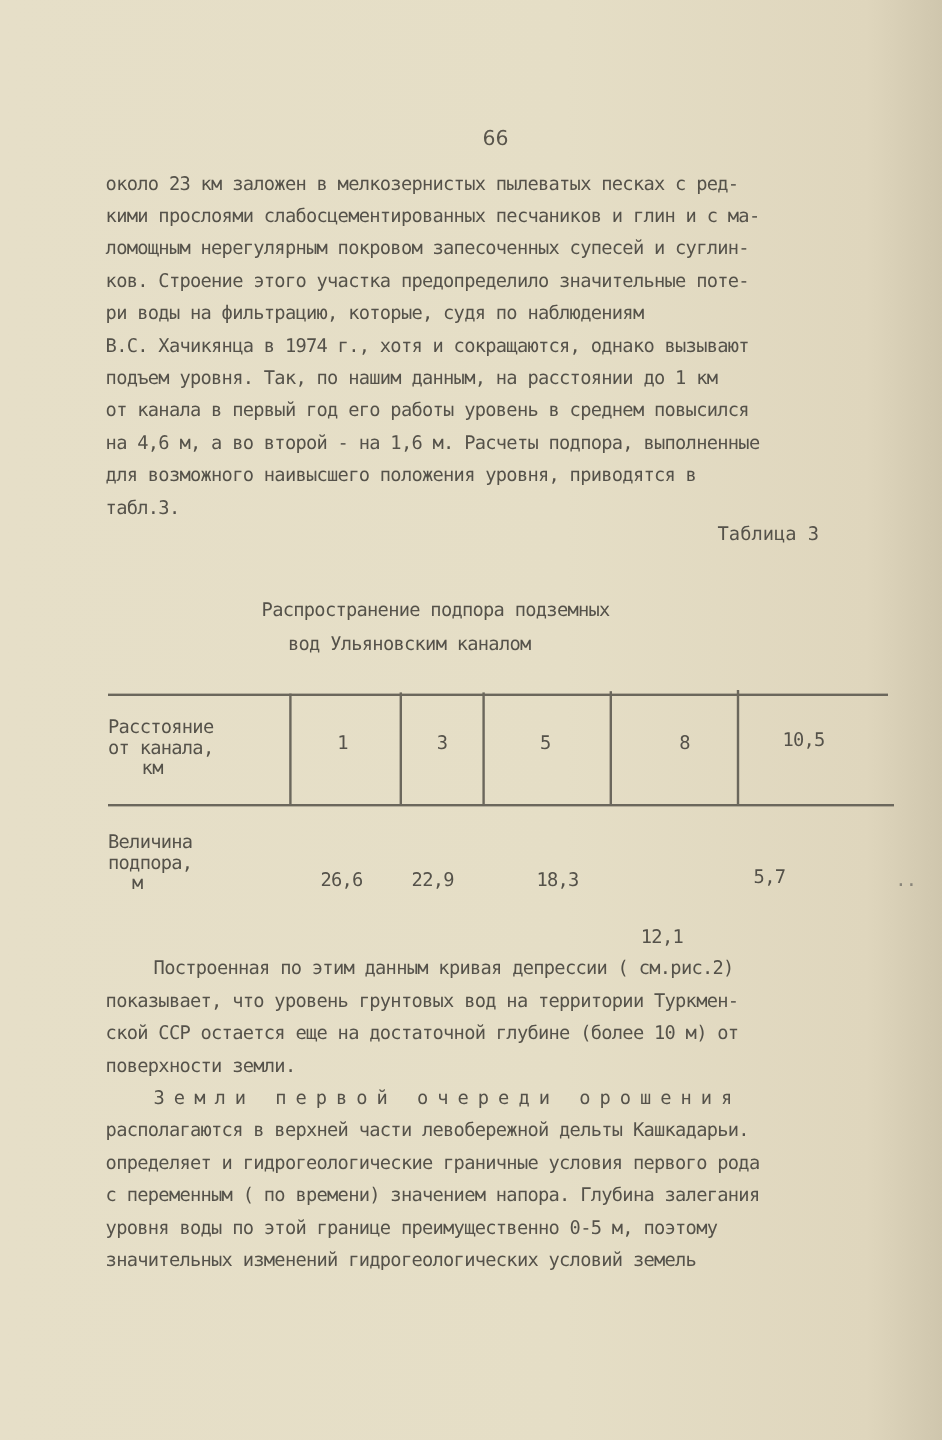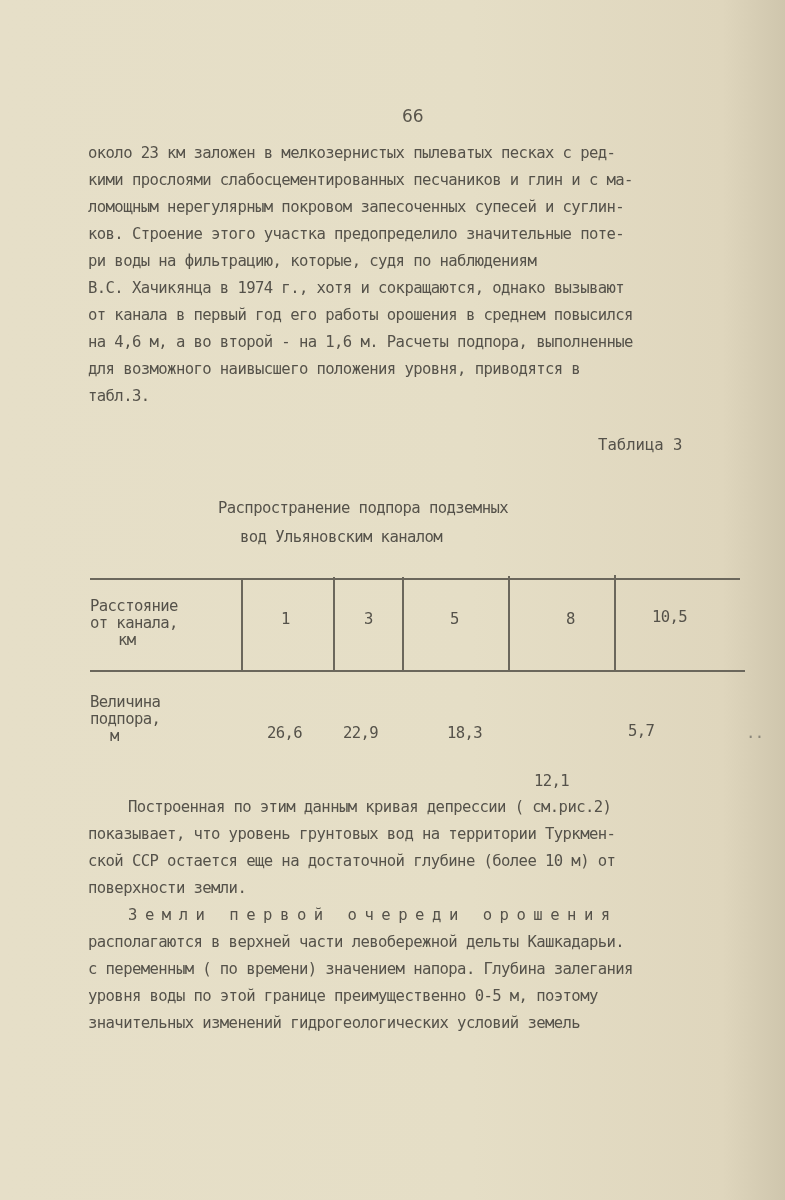--- a/index.html
+++ b/index.html
@@ -33,21 +33,22 @@
 
   <div class="pnum">66</div>
 
   <div class="para" style="top:140px;">
     <span class="ln">около 23 км заложен в мелкозернистых пылеватых песках с ред-</span>
     <span class="ln">кими прослоями слабосцементированных песчаников и глин и с ма-</span>
     <span class="ln">ломощным нерегулярным покровом запесоченных супесей и суглин-</span>
     <span class="ln">ков. Строение этого участка предопределило значительные поте-</span>
     <span class="ln">ри воды на фильтрацию, которые, судя по наблюдениям</span>
     <span class="ln">В.С. Хачикянца в 1974 г., хотя и сокращаются, однако вызывают</span>
-    <span class="ln">от канала в первый год его работы орошения в среднем повысился</span>
+    <span class="ln">подъем уровня. Так, по нашим данным, на расстоянии до 1 км</span>
+    <span class="ln">от канала в первый год его работы уровень в среднем повысился</span>
     <span class="ln">на 4,6 м, а во второй - на 1,6 м. Расчеты подпора, выполненные</span>
     <span class="ln">для возможного наивысшего положения уровня, приводятся в</span>
     <span class="ln">табл.3.</span>
   </div>
 
   <div class="tcap">Таблица 3</div>
   <div class="ttitle">
     <span class="ln">Распространение подпора подземных</span>
     <span class="ln ln2">вод Ульяновским каналом</span>
   </div>
@@ -88,18 +89,19 @@
   <div class="para" style="top:794px;">
     <span class="ln ind">Построенная по этим данным кривая депрессии ( см.рис.2)</span>
     <span class="ln">показывает, что уровень грунтовых вод на территории Туркмен-</span>
     <span class="ln">ской ССР остается еще на достаточной глубине (более 10 м) от</span>
     <span class="ln">поверхности земли.</span>
   </div>
 
   <div class="para" style="top:902px;">
     <span class="ln ind spaced">Земли первой очереди орошения</span>
     <span class="ln">располагаются в верхней части левобережной дельты Кашкадарьи.</span>
+    <span class="ln">определяет и гидрогеологические граничные условия первого рода</span>
     <span class="ln">с переменным ( по времени) значением напора. Глубина залегания</span>
     <span class="ln">уровня воды по этой границе преимущественно 0-5 м, поэтому</span>
     <span class="ln">значительных изменений гидрогеологических условий земель</span>
   </div>
 
 </div>
 
 </body></html>

